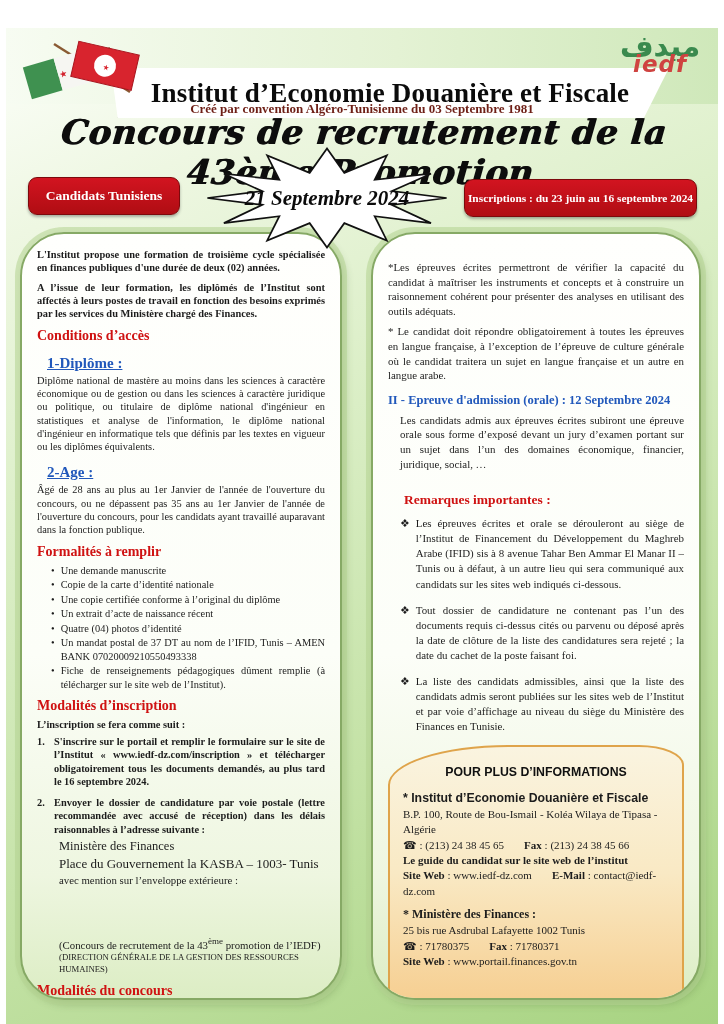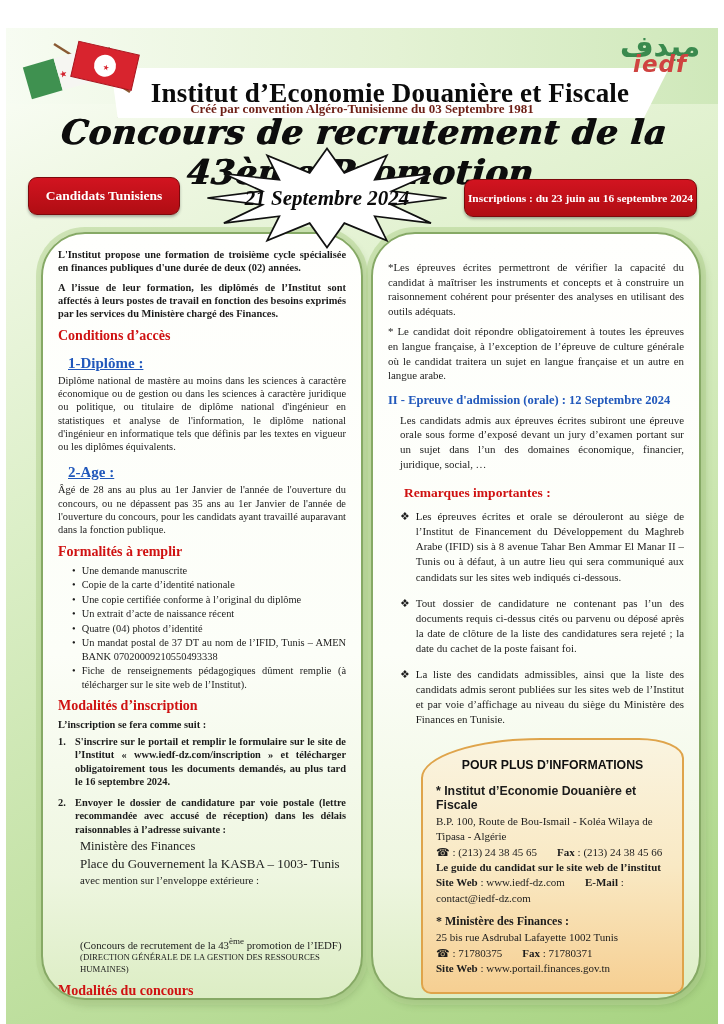--- a/index.html
+++ b/index.html
@@ -36,21 +36,21 @@
   .star-wrap{position:absolute;left:183px;top:146px;width:288px;height:104px;z-index:5;}
   .star-wrap svg{position:absolute;inset:0;width:100%;height:100%;}
   .star-text{position:absolute;inset:0;display:flex;align-items:center;justify-content:center;
       font-style:italic;font-weight:bold;font-size:21px;color:#0b0b0b;}
   
   .panel{position:absolute;top:232px;height:768px;box-sizing:border-box;
       background:linear-gradient(180deg,#fffffd 0%,#fcfef8 55%,#eef6e0 84%,#dcedc4 100%);
       border:2px solid #86a965;border-radius:44px;
       box-shadow:0 0 0 5px rgba(180,212,146,.55),3px 4px 8px rgba(70,100,45,.3);
       padding:14px 15px;overflow:hidden;z-index:2;}
-  .panel-left{left:41px;width:322px;font-size:10.4px;}
+  .panel-left{left:20px;width:322px;font-size:10.4px;}
   .panel-right{left:371px;width:330px;font-size:10.9px;padding-top:26px;}
   .p{margin:0 0 6px;line-height:1.28;text-align:justify;}
   .panel-right .p{line-height:1.34;}
   .b{font-weight:bold;}
   .h-red{color:#cf1212;font-weight:bold;font-size:14px;margin:7px 0 4px;}
   .h-blue{color:#2158bb;font-weight:bold;font-size:15px;margin:11px 0 2px;padding-left:10px;text-decoration:underline;}
   .h-blue-sm{color:#2158bb;font-weight:bold;font-size:11px;margin:5px 0 3px;letter-spacing:-.1px;}
   .h-blue-lg{color:#2158bb;font-weight:bold;font-size:12.5px;margin:10px 0 5px;}
   .list{margin:2px 0 5px;padding-left:14px;}
   .li{display:flex;gap:6px;line-height:1.3;margin-bottom:1px;text-align:justify;}
@@ -59,28 +59,28 @@
   .num{flex:0 0 12px;}
   .addr{padding-left:22px;font-weight:normal;line-height:1.35;}
   .addr1{font-size:12.5px;}
   .addr2{font-size:13px;}
   .addr3{font-size:10.8px;}
   .addr4{font-size:10.8px;margin-top:48px;}
   .addr5{font-size:8.7px;}
   .lieu{padding-left:12px;}
   .rem-list{margin:4px 0 0;padding-left:12px;}
   .rem-list .li{line-height:1.38;margin-bottom:11px;}
-  .rem-h{color:#cf1212;font-weight:bold;font-size:13.5px;margin:14px 0 8px 16px;}
+  .rem-h{color:#cf1212;font-weight:bold;font-size:13.5px;margin:21px 0 8px 16px;}
   .orale{padding-left:12px;}
   
   .infobox{margin-top:10px;min-height:256px;box-sizing:border-box;
       background:linear-gradient(180deg,#faf4e0 0%,#f9e9c4 50%,#f6cf92 100%);
       border:2px solid #dfa44b;
       border-radius:120px 45px 10px 10px / 40px 20px 10px 10px;
-      padding:14px 13px 10px;margin-left:33px;}
+      padding:14px 13px 10px;}
   .info-title{text-align:center;font-family:"Liberation Sans",sans-serif;font-weight:bold;
       font-size:12.3px;margin:4px 0 12px;color:#101010;}
   .info-name{font-family:"Liberation Sans",sans-serif;font-weight:bold;font-size:12.3px;margin:0 0 2px;}
   .info-name-serif{font-weight:bold;font-size:12px;margin:8px 0 1px;}
   .info-line{font-size:11px;line-height:1.4;margin:0;}
   .gap{display:inline-block;width:20px;}
   .phone{font-family:"DejaVu Sans",sans-serif;}
 </style>
 </head>
 <body>

